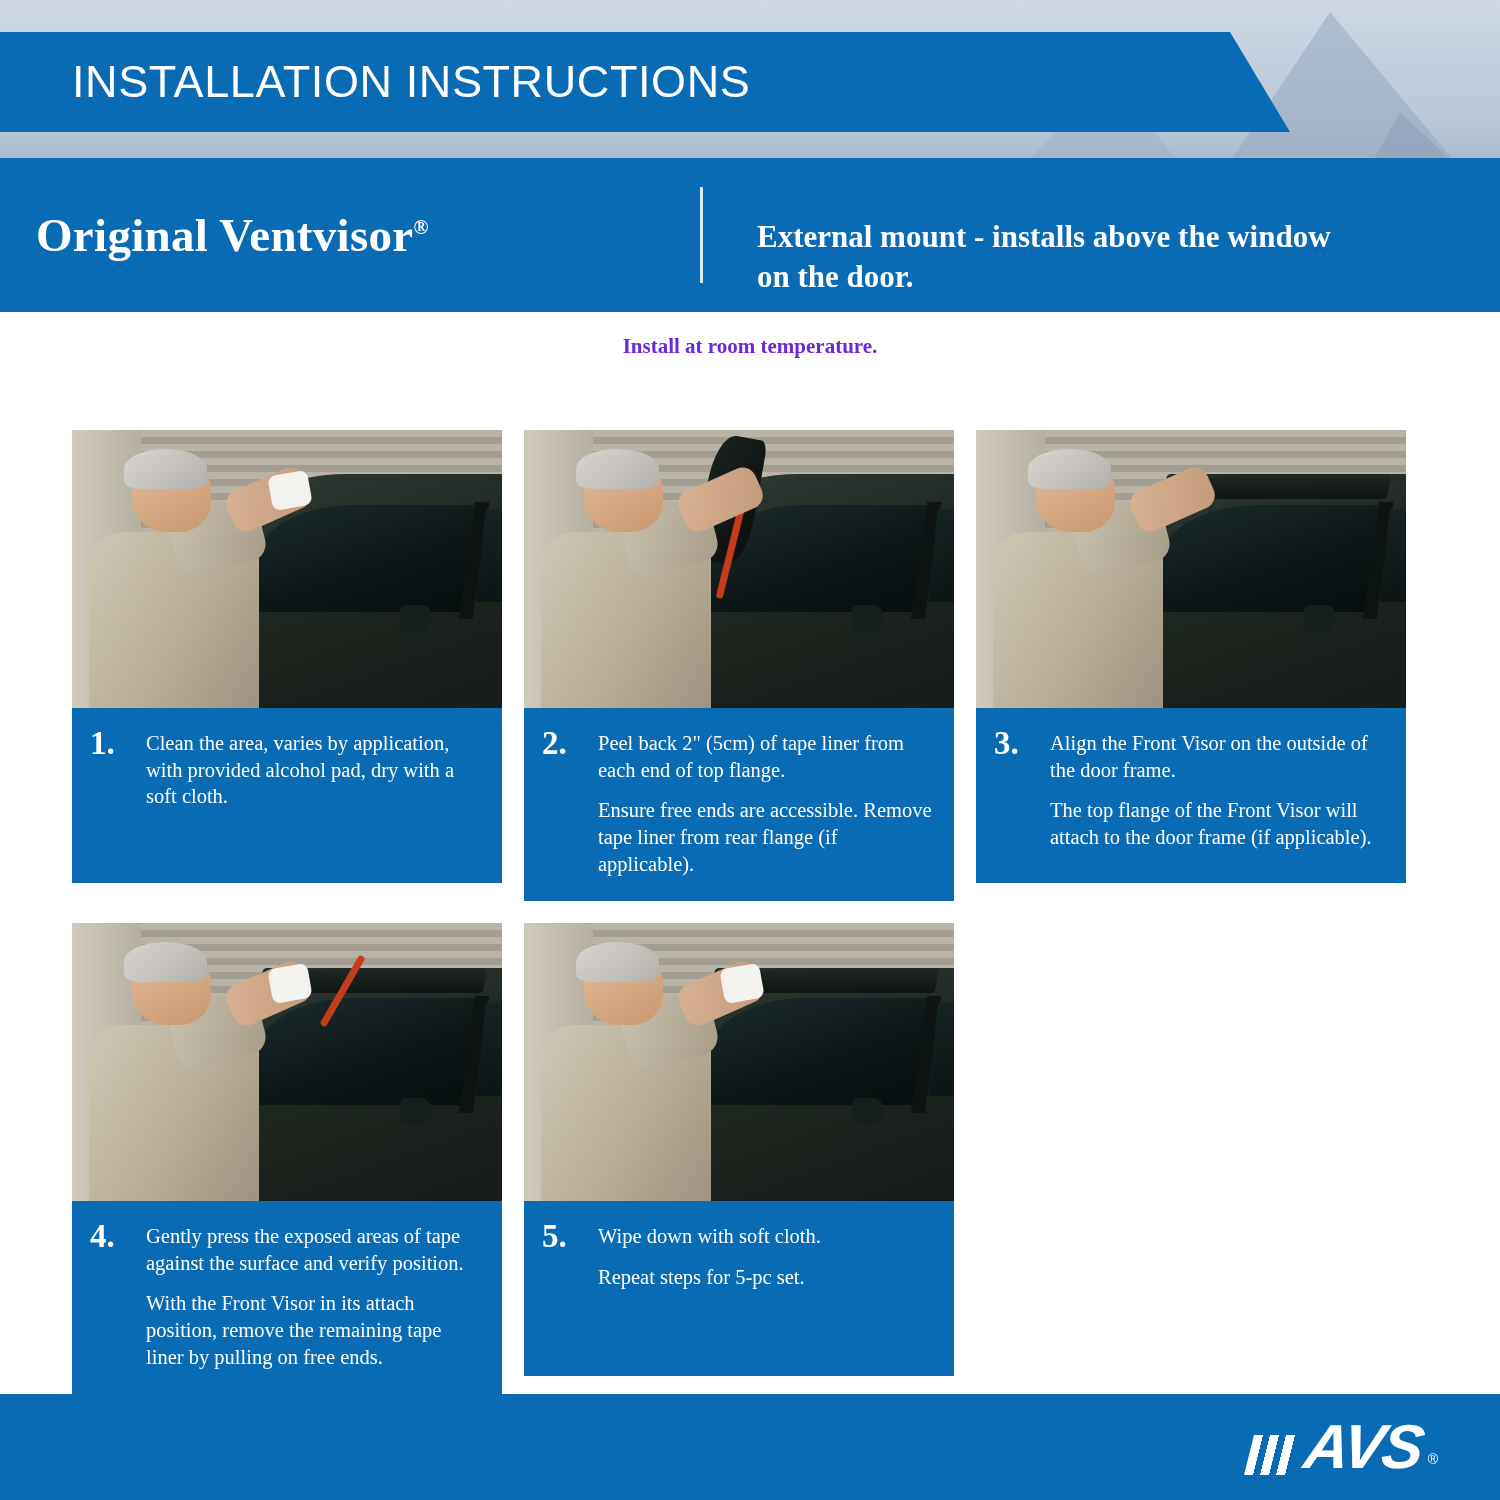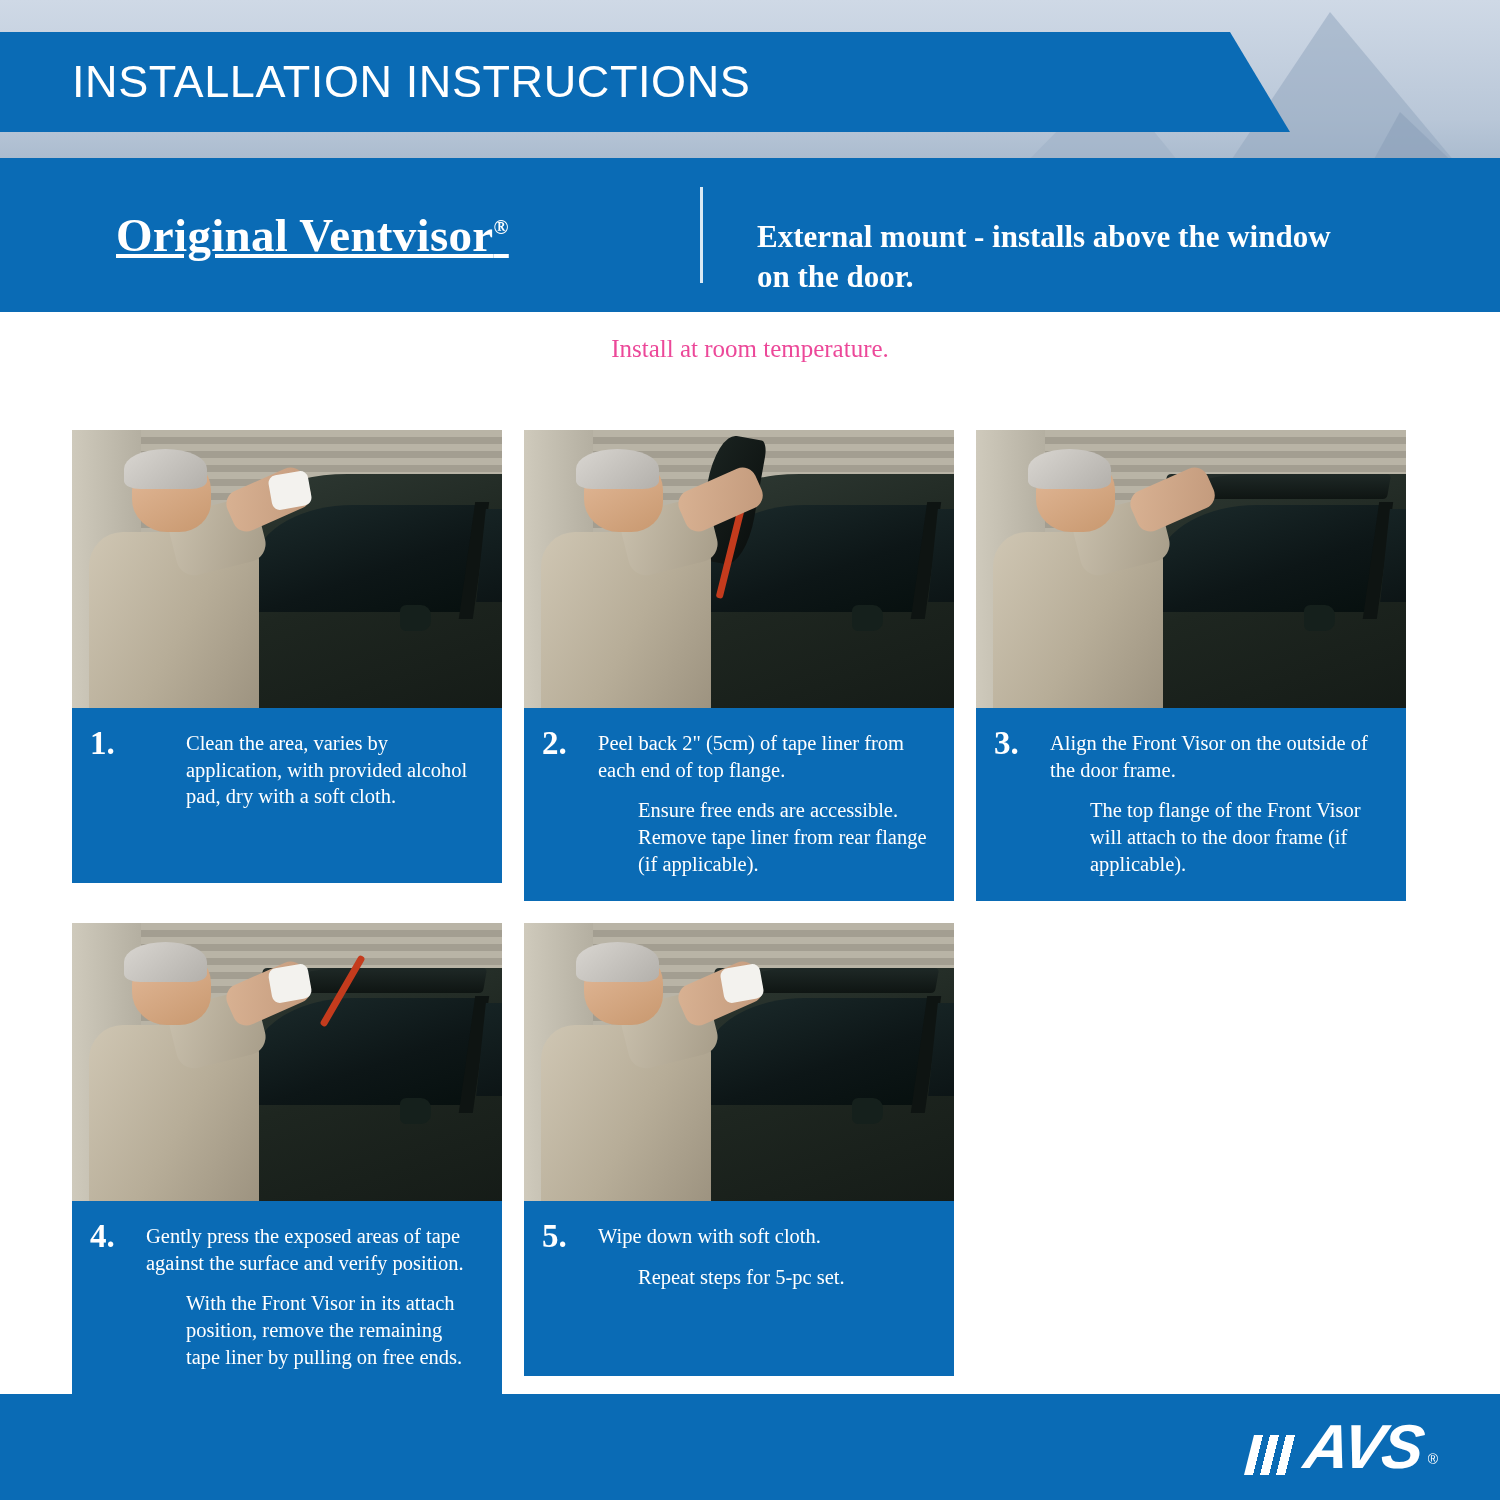--- a/index.html
+++ b/index.html
@@ -65,23 +65,22 @@
 
   
   .band {
     position: absolute; left: 0; top: 158px;
     width: 1500px; height: 154px;
     background: #0a6bb5;
     display: flex; align-items: center;
   }
   .band-left {
     width: 700px;
-    padding-left: 116px;
+    padding-left: 36px;
     color: #fff;
-    text-decoration: underline;
   }
   .band-left .prod {
     font-family: "Liberation Serif", serif;
     font-size: 47px;
     font-weight: bold;
     letter-spacing: .3px;
     white-space: nowrap;
   }
   .band-left .prod sup { font-size: 20px; vertical-align: super; }
   .divider {
@@ -97,23 +96,23 @@
     line-height: 1.28;
     max-width: 660px;
     margin-top: 44px;
   }
 
   
   .intro {
     position: absolute; left: 0; top: 332px; width: 1500px;
     text-align: center;
     font-family: "Liberation Serif", serif;
-    font-weight: normal;
-    color: #ec4899;
-    font-size: 25px;
+    font-weight: bold;
+    color: #6d28d9;
+    font-size: 21px;
     line-height: 1.36;
   }
 
   
   .grid {
     position: absolute;
     left: 72px; top: 430px;
     width: 1356px;
   }
   .row { display: flex; gap: 22px; margin-bottom: 22px; }
@@ -238,21 +237,21 @@
     font-weight: bold;
     line-height: 1.05;
     min-width: 42px;
   }
   .step-body { padding-top: 4px; }
   .step-body p {
     font-size: 20.5px;
     line-height: 1.3;
     margin-bottom: 14px;
   }
-  .step-body p:last-child { margin-bottom: 0; margin-left: 40px; }
+  .step-body p:last-child { margin-bottom: 0; }
 
   
   .row1 .caption { min-height: 175px; }
   .row2 .caption { min-height: 175px; }
 
   
   .footer {
     position: absolute; left: 0; bottom: 0;
     width: 1500px; height: 106px;
     background: #0a6bb5;

